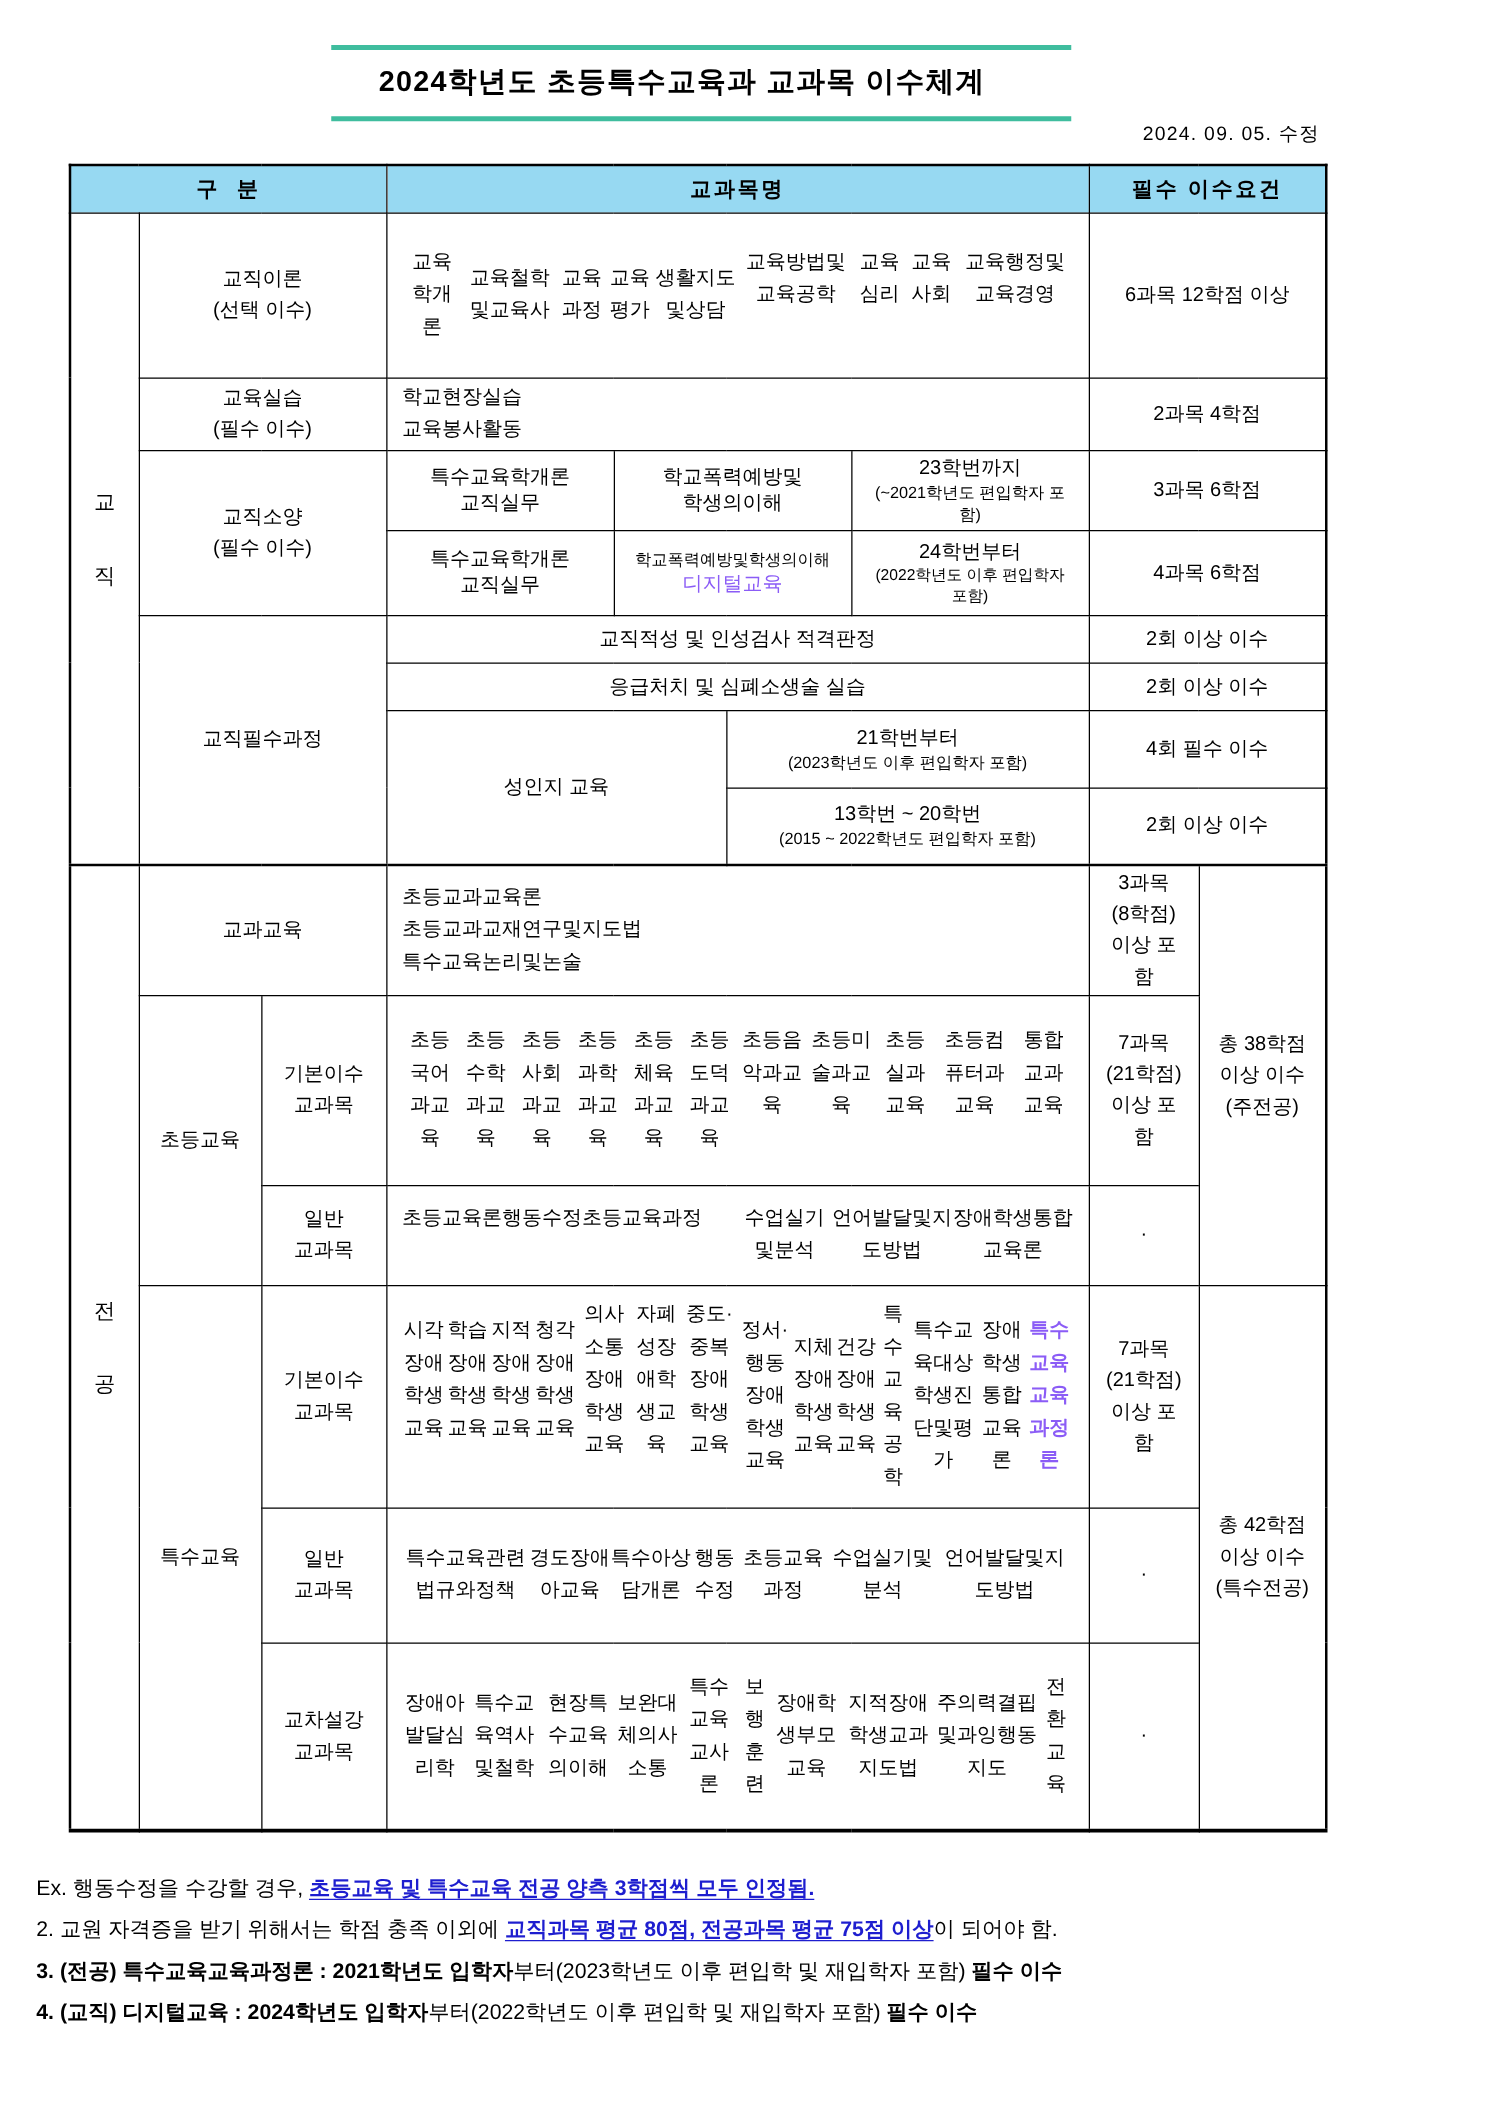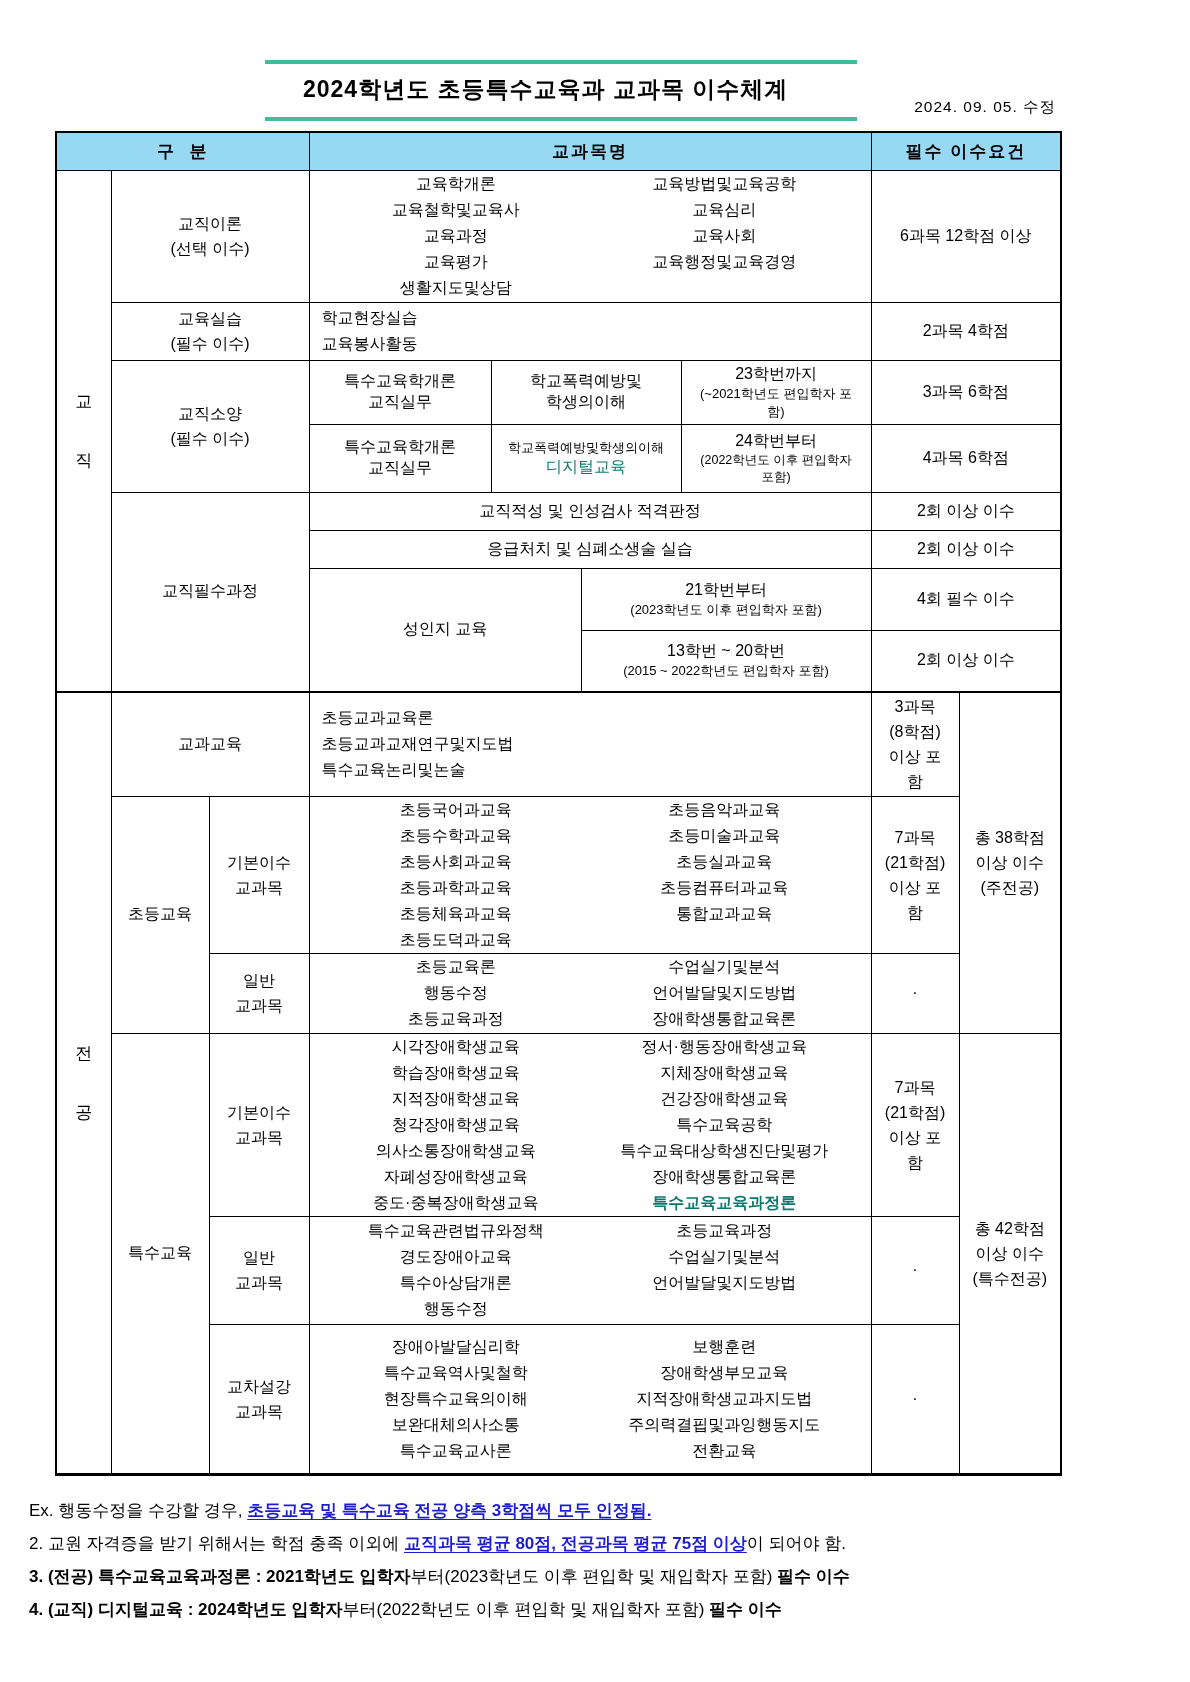--- a/index.html
+++ b/index.html
@@ -1,39 +1,39 @@
 <!DOCTYPE html>
 <html><head>
 <meta charset="utf-8">
 <style>
   html,body{margin:0;padding:0;background:#ffffff;}
   body{width:1190px;height:1682px;font-family:"Liberation Sans","DejaVu Sans",sans-serif;color:#000;}
   .page{position:relative;width:1190px;height:1682px;overflow:hidden;}
 
   
-  .title-block{position:absolute;left:265px;top:36px;width:592px;margin-top:24px;}
+  .title-block{position:absolute;left:265px;top:36px;width:592px;}
   .rule{height:4px;background:#3FBD9E;}
   .doc-title{margin:10px 0 12px 38px;font-size:23px;font-weight:bold;letter-spacing:1px;white-space:pre;}
   .revision{position:absolute;top:97px;right:134px;font-size:15.5px;letter-spacing:1px;}
 
   
   table.curr{position:absolute;left:55px;top:131px;width:1005px;border-collapse:collapse;table-layout:fixed;
              border:2px solid #000;border-bottom:3px solid #000;}
   td{border:1px solid #000;padding:0 12px;text-align:center;vertical-align:middle;font-size:16px;overflow:hidden;}
   tr.head td{background:#97D9F2;font-weight:bold;font-size:17px;letter-spacing:2px;white-space:pre;}
   tr.sect td{border-top:2px solid #000;}
   .vlabel .stack{display:flex;flex-direction:column;align-items:center;gap:36px;font-size:17px;}
   .cat .line, .req .line{line-height:25px;}
   .two-col{display:grid;grid-template-columns:1fr 1fr;align-items:start;}
-  .col{display:flex;flex-direction:column;align-items:center;}
+  .col{display:flex;flex-direction:row;align-items:center;}
   .col .line{line-height:26px;}
   .center-col{display:flex;flex-direction:column;align-items:flex-start;}
   .center-col .line{line-height:26px;}
   .u{text-underline-offset:3px;}
-  .red{color:#0f766e;}
+  .red{color:#8b5cf6;}
   .bold{font-weight:bold;}
   .small{font-size:13px;}
   .xsmall{font-size:12.5px;}
   .dot{font-size:16px;}
 
   
   .footnotes{position:absolute;left:29px;top:1494px;width:1140px;font-size:17px;}
   .fn{line-height:33px;white-space:pre-wrap;}
   .blue{color:#1E1ECF;font-weight:bold;text-decoration:underline;text-underline-offset:3px;}
   .fnb{font-weight:bold;}

